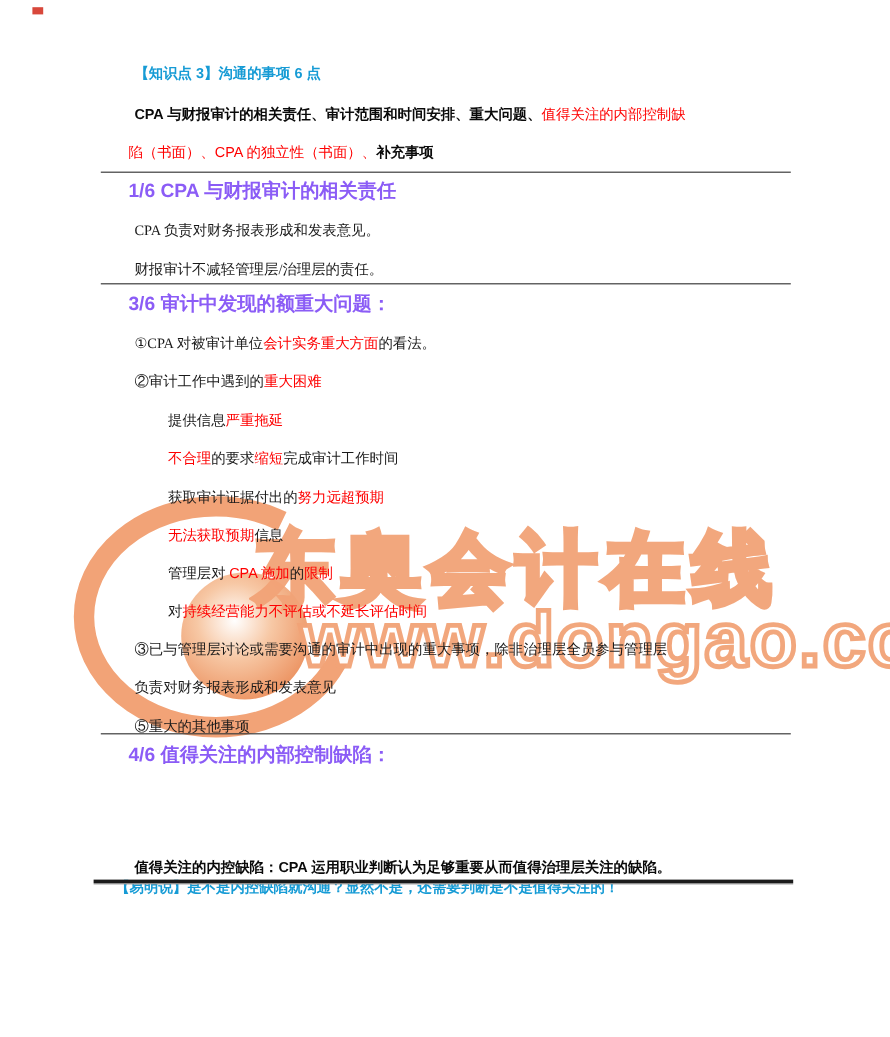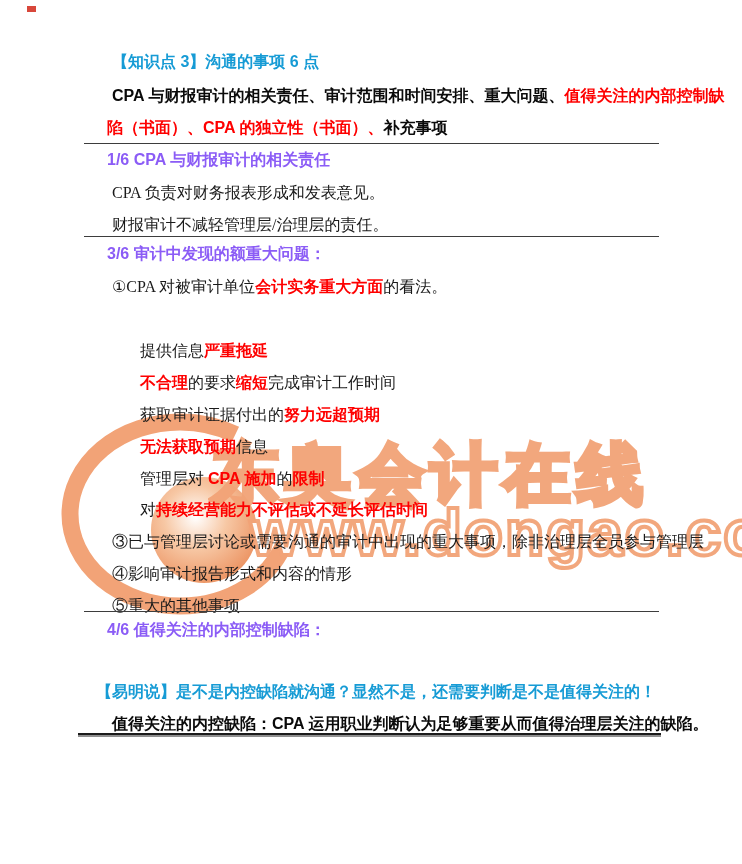--- a/index.html
+++ b/index.html
@@ -15,38 +15,38 @@
     color:#15803d;-webkit-text-stroke:5px #f2a377;text-stroke:5px #f2a377;
     font-family:"Liberation Sans","DejaVu Sans",sans-serif;opacity:.95;white-space:nowrap;
   }
   .wm-url{
     left:250px;top:496px;font-size:64px;font-weight:700;letter-spacing:2px;
     color:#ffffff;-webkit-text-stroke:4px #f2a377;text-stroke:4px #f2a377;
     opacity:.95;white-space:nowrap;
   }
   .wm-logo{left:52px;top:412px;}
   
-  .line{position:absolute;z-index:2;height:19px;line-height:19px;font-size:16px;white-space:nowrap;}
+  .line{position:absolute;z-index:2;height:19px;line-height:19px;font-size:12px;white-space:nowrap;}
   .seg{display:inline;}
   .k{font-family:"Liberation Serif","DejaVu Serif",serif;color:#1a1a1a;font-weight:400;}
   .b{font-family:"Liberation Sans","DejaVu Sans",sans-serif;color:#0a0a0a;font-weight:700;}
-  .rb{font-family:"Liberation Sans","DejaVu Sans",sans-serif;color:#fe0000;font-weight:700;}
+  .rb{font-family:"Liberation Sans","DejaVu Sans",sans-serif;color:#fe0000;font-weight:400;}
   .h{font-size:16px;font-weight:700;color:#8b5cf6;}
   .blue{color:#169bd5;font-weight:700;}
   .hr{position:absolute;z-index:2;left:84px;width:575px;height:0;border-top:1.6px solid #3d3d3d;}
   .hr-thick{
     position:absolute;z-index:2;left:78px;width:583px;height:4px;
     background:linear-gradient(to bottom,#1b1b1b 0 62%,#8f8f8f 62% 100%);
   }
   .corner-mark{position:absolute;left:27px;top:6px;width:9px;height:6px;background:#d8473b;z-index:2;}
   
   .x0{left:84px;padding-left:23px;}  
   .x1{left:112px;} 
   .x2{left:140px;} 
-  .xn{left:96px;}  
+  .xn{left:96px;margin-top:48px;}  
 </style>
 </head>
 <body>
 
 <div class="page">
 
   <svg class="wm wm-logo" width="270" height="210" viewBox="0 0 270 210">
     <defs>
       <radialGradient id="ballGrad" cx="42%" cy="38%" r="65%">
         <stop offset="0%" stop-color="#ffffff"></stop>
@@ -70,28 +70,29 @@
   <div class="hr" style="top:143px"></div>
 
   <div class="line x0 h" style="top:150px">1/6 CPA 与财报审计的相关责任</div>
   <div class="line x1 k" style="top:183px">CPA 负责对财务报表形成和发表意见。</div>
   <div class="line x1 k" style="top:215px">财报审计不减轻管理层/治理层的责任。</div>
 
   <div class="hr" style="top:236px"></div>
 
   <div class="line x0 h" style="top:244px">3/6 审计中发现的额重大问题：</div>
   <div class="line x1" style="top:277px"><span class="seg k">①CPA 对被审计单位</span><span class="seg rb">会计实务重大方面</span><span class="seg k">的看法。</span></div>
+  <div class="line x1" style="top:309px"><span class="seg k">②审计工作中遇到的</span><span class="seg rb">重大困难</span></div>
   <div class="line x2" style="top:341px"><span class="seg k">提供信息</span><span class="seg rb">严重拖延</span></div>
   <div class="line x2" style="top:373px"><span class="seg rb">不合理</span><span class="seg k">的要求</span><span class="seg rb">缩短</span><span class="seg k">完成审计工作时间</span></div>
   <div class="line x2" style="top:405px"><span class="seg k">获取审计证据付出的</span><span class="seg rb">努力远超预期</span></div>
   <div class="line x2" style="top:437px"><span class="seg rb">无法获取预期</span><span class="seg k">信息</span></div>
   <div class="line x2" style="top:469px"><span class="seg k">管理层对 </span><span class="seg rb">CPA 施加</span><span class="seg k">的</span><span class="seg rb">限制</span></div>
   <div class="line x1 k" style="top:532px">③已与管理层讨论或需要沟通的审计中出现的重大事项，除非治理层全员参与管理层</div>
   <div class="line x2" style="top:500px"><span class="seg k">对</span><span class="seg rb">持续经营能力不评估或不延长评估时间</span></div>
-  <div class="line x1 k" style="top:564px">④影响审计报告形式和内容的情形</div>
+  <div class="line x1 k" style="top:564px">负责对财务报表形成和发表意见</div>
   <div class="line x1 k" style="top:596px">⑤重大的其他事项</div>
 
   <div class="hr" style="top:611px"></div>
 
   <div class="line x0 h" style="top:620px">4/6 值得关注的内部控制缺陷：</div>
   <div class="line xn blue" style="top:682px">【易明说】是不是内控缺陷就沟通？显然不是，还需要判断是不是值得关注的！</div>
   <div class="line x1 b" style="top:714px">值得关注的内控缺陷：CPA 运用职业判断认为足够重要从而值得治理层关注的缺陷。</div>
 
   <div class="hr-thick" style="top:733px"></div>
 

